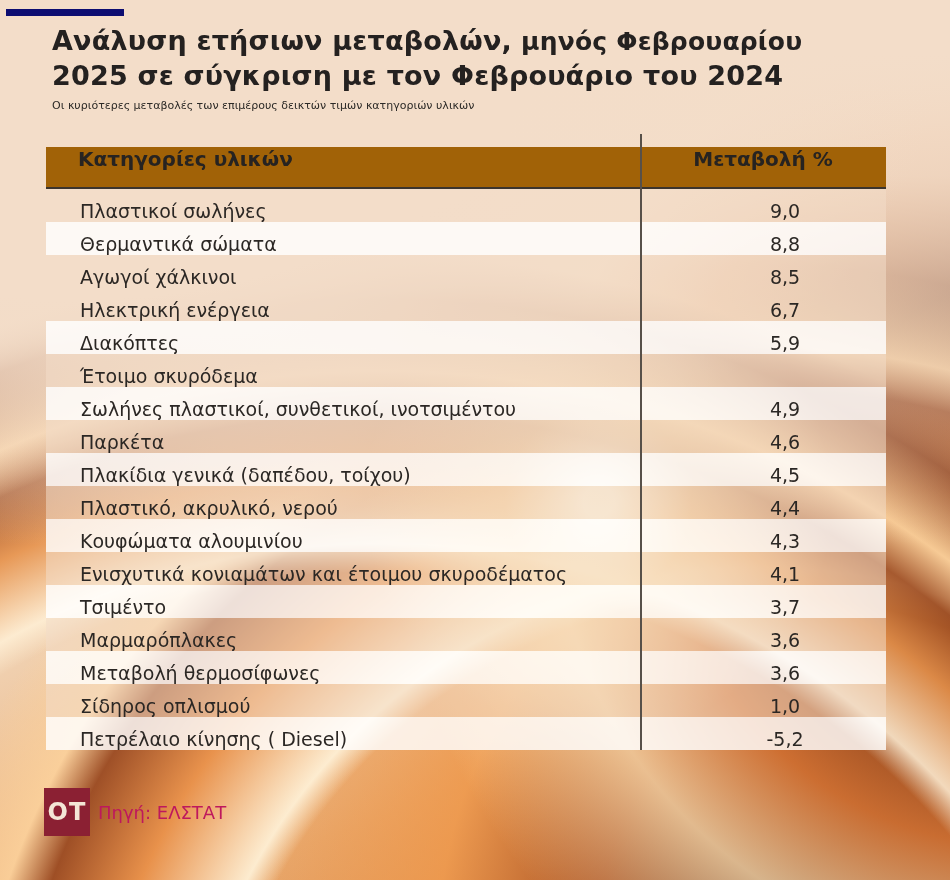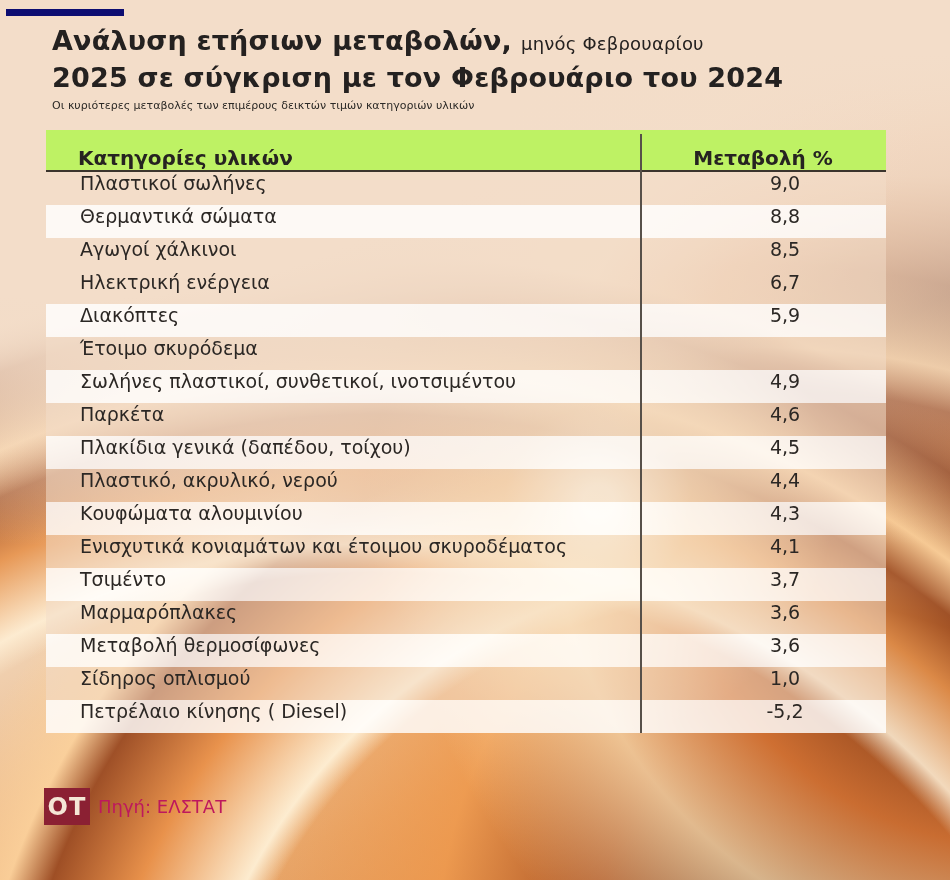--- a/index.html
+++ b/index.html
@@ -23,52 +23,52 @@
       linear-gradient(160deg, #f3ddc9 30%, #f0cfae 55%, #e8a86d 78%, #d98a4a 100%);
   }
   .content{position:relative;z-index:1;}
 
   .navy-bar{position:absolute;left:6px;top:9px;width:118px;height:7px;background:#0d0d71;}
 
   h1.page-title{
     position:absolute;left:52px;top:24px;margin:0;width:860px;
     font-size:27px;line-height:34px;font-weight:bold;color:#242120;letter-spacing:.2px;
   }
-  .title-medium{font-weight:400;font-size:18px;margin-left:9px;}
+  .title-medium{font-weight:700;font-size:25px;margin-left:9px;}
 
   .subtitle{
     position:absolute;left:52px;top:99px;margin:0;
     font-size:11px;font-weight:400;color:#2b2926;
   }
 
   
   .materials-table{
     position:absolute;left:46px;top:130px;width:840px;
   }
   .thead{
-    display:flex;height:40px;align-items:flex-end;
-    background:#bef264;border-bottom:2px solid #3b342d;
+    display:flex;height:40px;align-items:flex-start;
+    background:#a16207;border-bottom:2px solid #3b342d;margin-top:17px;
   }
   .th-label{flex:0 0 594px;padding-left:32px;box-sizing:border-box;font-weight:bold;font-size:20px;}
   .th-value{flex:1;text-align:center;font-weight:bold;font-size:20px;}
   .tbody{}
-  .row{display:flex;height:33px;align-items:flex-start;font-size:19px;color:#2b2724;gap:12px;}
+  .row{display:flex;height:33px;align-items:flex-end;font-size:19px;color:#2b2724;gap:12px;}
   .row.odd{background:rgba(243,221,201,.55);}
   .row.even{background:rgba(255,255,255,.82);}
   .cell-label{flex:0 0 594px;padding-left:34px;box-sizing:border-box;white-space:nowrap;}
   .cell-value{flex:1;text-align:center;padding-left:32px;}
   .col-divider{
     position:absolute;left:594px;top:4px;bottom:0;width:2px;
     background:#575049;z-index:2;
   }
 
   
   .footer{position:absolute;left:44px;top:788px;display:flex;align-items:center;}
   .ot-logo{
-    width:46px;height:37px;background:#8b2033;
+    width:46px;height:48px;background:#8b2033;
     display:flex;align-items:center;justify-content:center;
     color:#f4e6d6;font-weight:bold;font-size:24px;letter-spacing:1px;
   }
   .source-text{margin-left:8px;font-size:18px;color:#be185d;}
 </style>
 </head>
 <body>
 
 <div class="bg-photo"></div>
 

